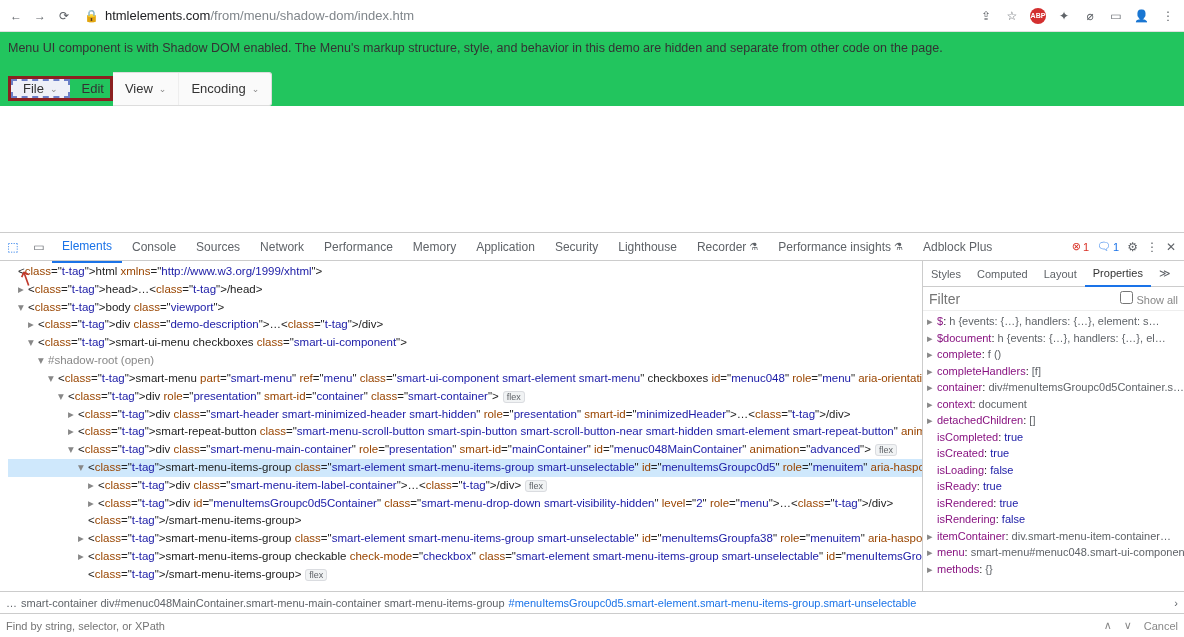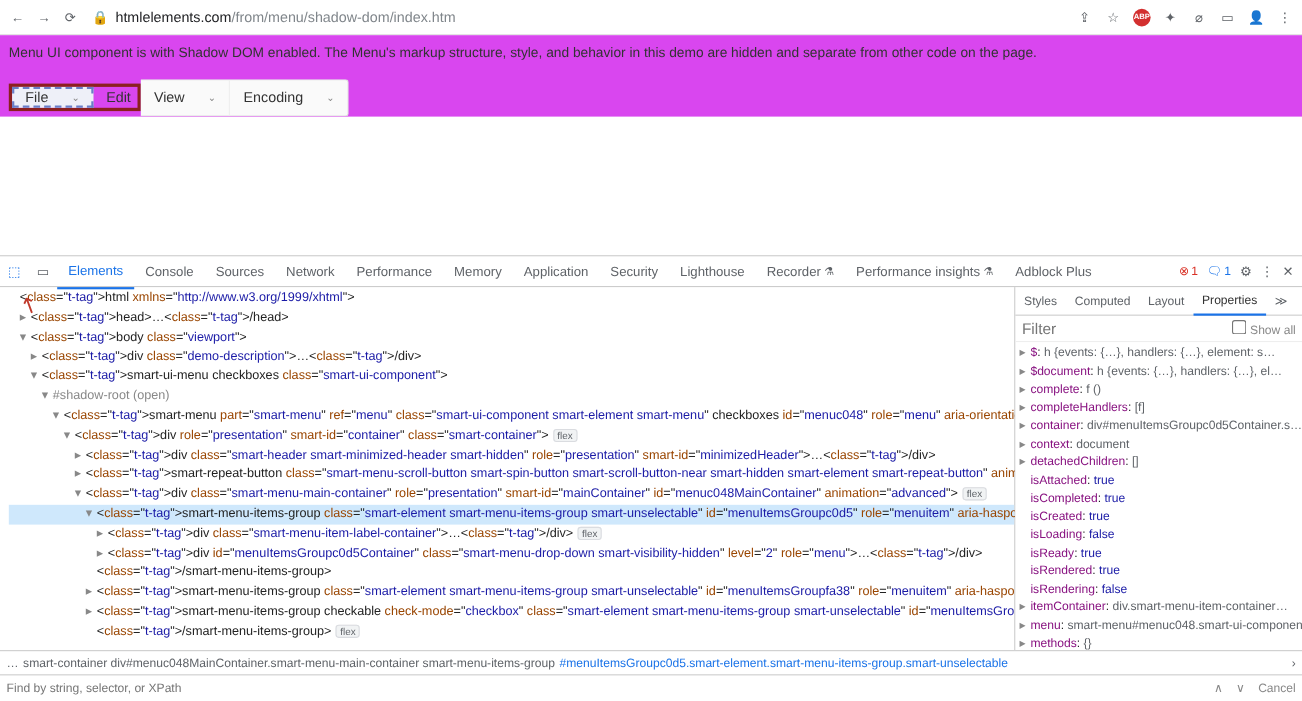--- a/index.html
+++ b/index.html
@@ -7,24 +7,24 @@
 .chrome-bar{display:flex;align-items:center;height:32px;padding:0 8px;border-bottom:1px solid #e0e0e0;gap:8px}
 .nav-btn{width:16px;height:16px;display:flex;align-items:center;justify-content:center;color:#5f6368}
 .url-bar{flex:1;display:flex;align-items:center;height:24px;background:#fff;gap:6px;padding:0 4px}
 .lock-icon{color:#5f6368}
 .url-text{font-size:13px;color:#202124}
 .url-text .domain{color:#202124}
 .url-text .path{color:#80868b}
 .toolbar-icons{display:flex;gap:10px;align-items:center;color:#5f6368}
 .ext-icon{width:16px;height:16px;display:flex;align-items:center;justify-content:center}
 .abp{background:#d32f2f;color:#fff;border-radius:50%;font-size:7px;font-weight:bold;width:16px;height:16px}
-.page-content{padding:8px 8px 0 8px;background:#d946ef}
+.page-content{padding:8px 8px 0 8px;background:#22c55e}
 .desc{font-size:12.5px;color:#333;line-height:1.4;margin-bottom:14px}
 .menu-bar{display:inline-flex;border:1px solid #ddd;border-radius:3px;background:#fafafa;height:34px}
-.menu-item{display:flex;align-items:center;padding:0 12px;gap:21px;font-size:13px;color:#333;border-right:1px solid #eee}
+.menu-item{display:flex;align-items:center;padding:0 12px;gap:6px;font-size:13px;color:#333;border-right:1px solid #eee}
 .menu-item:last-child{border-right:none}
 .menu-item.selected{background:#eef0f8;border:2px dashed #6a7ec7;padding:0 10px}
 .menu-hl{border:3px solid #8b2020;padding:0;display:inline-flex}
 .chev{color:#888;font-size:9px}
 .devtools{position:absolute;top:232px;left:0;right:0;bottom:0;border-top:1px solid #ccc;background:#fff;display:flex;flex-direction:column}
 .dt-tabs{display:flex;align-items:center;height:28px;border-bottom:1px solid #ccc;font-size:12px;color:#5f6368}
 .dt-tool-btn{width:26px;height:26px;display:flex;align-items:center;justify-content:center}
 .dt-tool-btn.active{color:#1a73e8}
 .dt-tab{padding:0 10px;height:32px;display:flex;align-items:center;cursor:pointer}
 .dt-tab.active{color:#1a73e8;border-bottom:2px solid#1a73e8}
@@ -157,21 +157,20 @@
         <label><input type="checkbox" style=""> <span>Show all</span></label>
       </div>
       <div class="sp-body" id="props-host">
           <div class="prop-line"><span class="ar">▸</span><span class="k">$</span>: <span class="v">h {events: {…}, handlers: {…}, element: s…</span></div>
           <div class="prop-line"><span class="ar">▸</span><span class="k">$document</span>: <span class="v">h {events: {…}, handlers: {…}, el…</span></div>
           <div class="prop-line"><span class="ar">▸</span><span class="k">complete</span>: <span class="v">f ()</span></div>
           <div class="prop-line"><span class="ar">▸</span><span class="k">completeHandlers</span>: <span class="v">[f]</span></div>
           <div class="prop-line"><span class="ar">▸</span><span class="k">container</span>: <span class="v">div#menuItemsGroupc0d5Container.s…</span></div>
           <div class="prop-line"><span class="ar">▸</span><span class="k">context</span>: <span class="v">document</span></div>
           <div class="prop-line"><span class="ar">▸</span><span class="k">detachedChildren</span>: <span class="v">[]</span></div>
-          <div class="prop-line"><span class="ar"> </span><span class="k">isAttached</span>: <span class="vbool-t">true</span></div>
           <div class="prop-line"><span class="ar"> </span><span class="k">isCompleted</span>: <span class="vbool-t">true</span></div>
           <div class="prop-line"><span class="ar"> </span><span class="k">isCreated</span>: <span class="vbool-t">true</span></div>
           <div class="prop-line"><span class="ar"> </span><span class="k">isLoading</span>: <span class="vbool-f">false</span></div>
           <div class="prop-line"><span class="ar"> </span><span class="k">isReady</span>: <span class="vbool-t">true</span></div>
           <div class="prop-line"><span class="ar"> </span><span class="k">isRendered</span>: <span class="vbool-t">true</span></div>
           <div class="prop-line"><span class="ar"> </span><span class="k">isRendering</span>: <span class="vbool-f">false</span></div>
           <div class="prop-line"><span class="ar">▸</span><span class="k">itemContainer</span>: <span class="v">div.smart-menu-item-container…</span></div>
           <div class="prop-line"><span class="ar">▸</span><span class="k">menu</span>: <span class="v">smart-menu#menuc048.smart-ui-component…</span></div>
           <div class="prop-line"><span class="ar">▸</span><span class="k">methods</span>: <span class="v">{}</span></div>
         </div>

